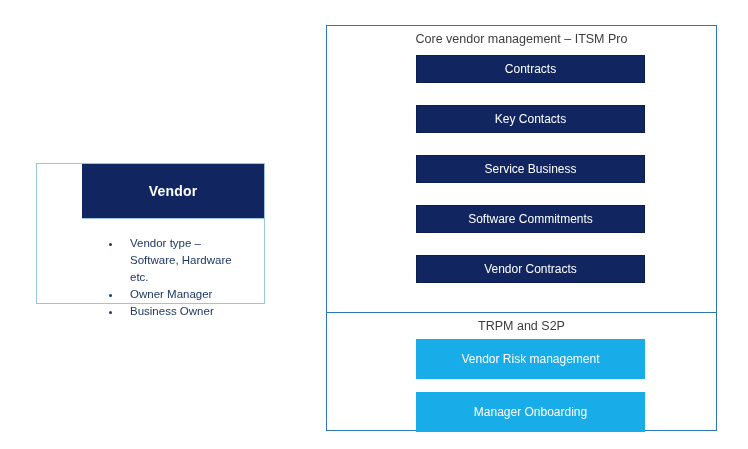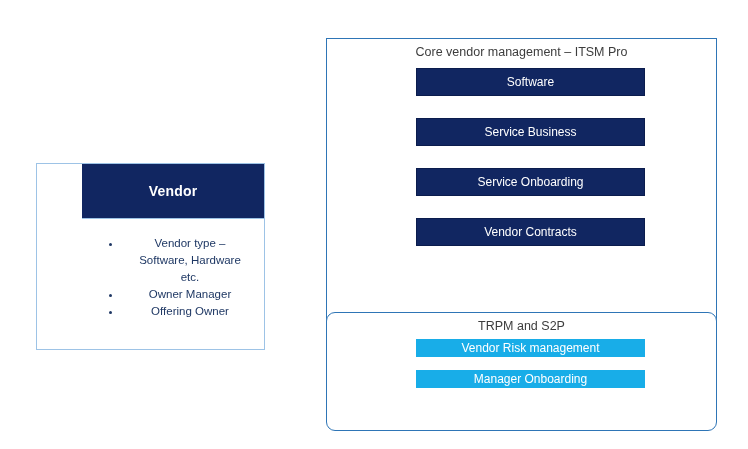--- a/index.html
+++ b/index.html
@@ -12,59 +12,59 @@
     font-family: "Liberation Sans", sans-serif;
     overflow: hidden;
   }
 
   
   .vendor-card {
     position: absolute;
     left: 36px;
     top: 163px;
     width: 229px;
-    height: 187px;
+    height: 141px;
     background: #ffffff;
     border: 1.5px solid #9dc3e6;
     padding-left: 45px;
   }
   .vendor-card-header {
     height: 55px;
     background: #112661;
     border-bottom: 1px solid #9dc3e6;
     display: flex;
     align-items: center;
     justify-content: center;
   }
   .vendor-card-title {
     color: #ffffff;
     font-size: 14px;
     font-weight: bold;
     letter-spacing: 0.2px;
   }
-  .vendor-card-body { padding: 16px 14px 0 22px; text-align: center; }
+  .vendor-card-body { padding: 16px 14px 0 22px; }
   .vendor-bullets {
     list-style: disc outside;
     padding-left: 18px;
     color: #1f3864;
     font-size: 11.5px;
     line-height: 17px;
   }
   .vendor-bullets li { padding-left: 8px; max-width: 160px; }
 
   
   .panel {
     position: absolute;
     left: 326px;
     width: 391px;
     background: #ffffff;
     border: 1.5px solid #2e75b6;
   }
-  .panel-core { top: 38px; height: 336px; }
-  .panel-trpm { top: 312px; height: 119px; border-radius: 9px; }
+  .panel-core { top: 25px; height: 336px; }
+  .panel-trpm { top: 312px; height: 119px; }
   .panel-title {
     text-align: center;
     padding-top: 6px;
     font-size: 12.5px;
     color: #3d3d3d;
   }
   .btn-stack {
     position: absolute;
     left: 89px;
     display: flex;
@@ -75,46 +75,47 @@
   .diagram-btn {
     width: 229px;
     height: 28px;
     display: flex;
     align-items: center;
     justify-content: center;
     color: #ffffff;
     font-size: 12px;
   }
   .btn-navy { background: #112661; border: 1px solid #0b1c4d; }
-  .btn-cyan { background: #18ade8; height: 18px; border: none; }
+  .btn-cyan { background: #18ade8; height: 40px; border: none; }
 </style>
 </head>
 <body>
 
 <div class="canvas">
 
   <div class="vendor-card">
     <div class="vendor-card-header">
       <span class="vendor-card-title">Vendor</span>
     </div>
     <div class="vendor-card-body">
       <ul class="vendor-bullets">
         <li>Vendor type – Software, Hardware etc.</li>
         <li>Owner Manager</li>
-        <li>Offering Owner</li>
+        <li>Business Owner</li>
       </ul>
     </div>
   </div>
 
   <div class="panel panel-core">
     <div class="panel-title">Core vendor management – ITSM Pro</div>
     <div class="btn-stack">
-      <div class="diagram-btn btn-navy">Software</div>
+      <div class="diagram-btn btn-navy">Contracts</div>
+      <div class="diagram-btn btn-navy">Key Contacts</div>
       <div class="diagram-btn btn-navy">Service Business</div>
-      <div class="diagram-btn btn-navy">Service Onboarding</div>
+      <div class="diagram-btn btn-navy">Software Commitments</div>
       <div class="diagram-btn btn-navy">Vendor Contracts</div>
     </div>
   </div>
 
   <div class="panel panel-trpm">
     <div class="panel-title">TRPM and S2P</div>
     <div class="btn-stack">
       <div class="diagram-btn btn-cyan">Vendor Risk management</div>
       <div class="diagram-btn btn-cyan">Manager Onboarding</div>
     </div>

